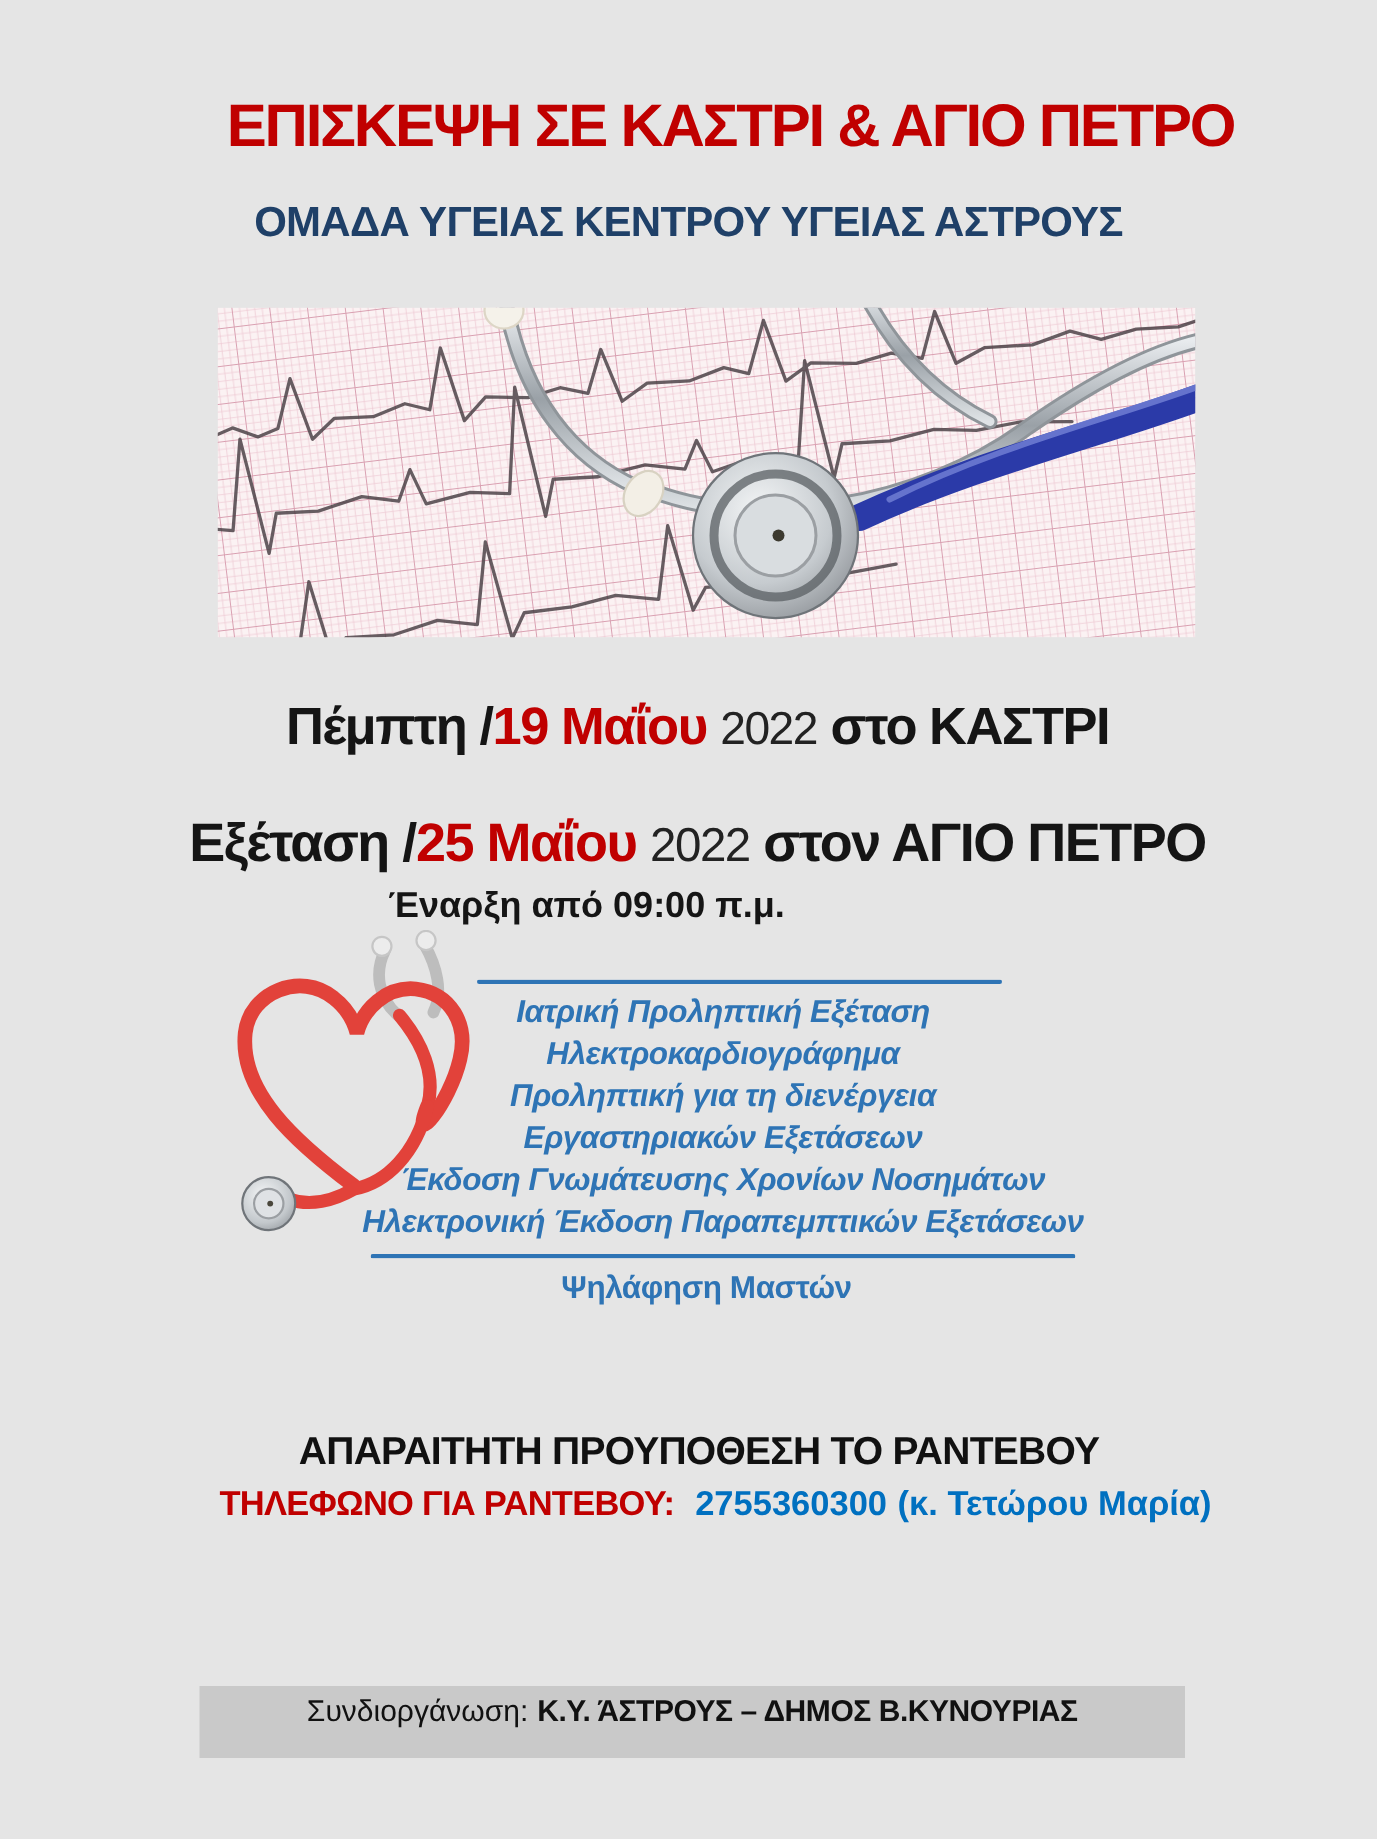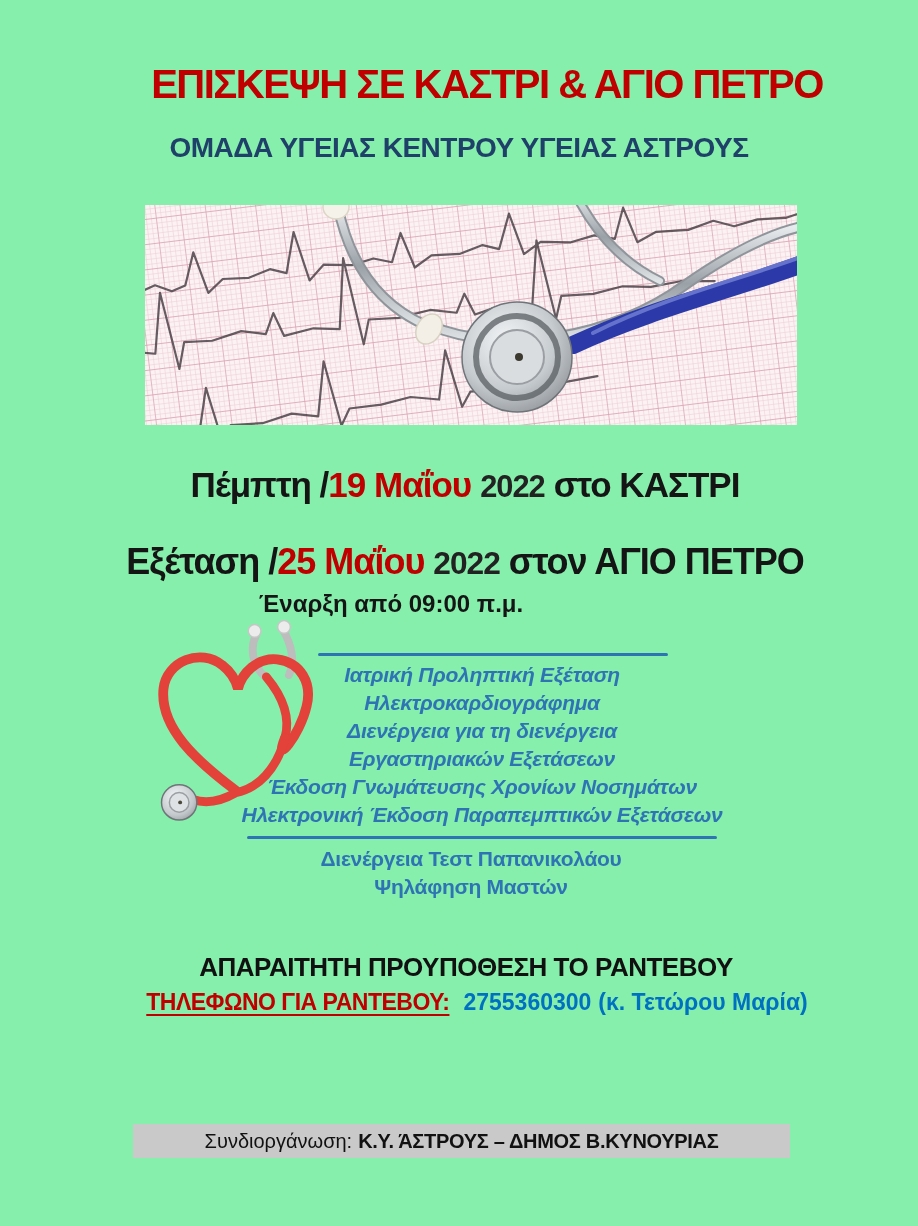--- a/index.html
+++ b/index.html
@@ -1,61 +1,61 @@
 <!DOCTYPE html>
 <html><head>
 <meta charset="utf-8">
 <style>
   * { margin:0; padding:0; box-sizing:border-box; }
   html,body { width:918px; height:1226px; background:#fff; overflow:hidden;
               font-family:"Liberation Sans", sans-serif; }
-  .page { position:relative; width:918px; height:1226px; background:#86efac; }
+  .page { position:relative; width:918px; height:1226px; background:#e5e5e5; }
 
   .title { position:absolute; top:62px; left:0; width:918px; text-align:center;
            padding-left:56px; font-size:40px; font-weight:bold; letter-spacing:-1.5px;
            color:#C00000; white-space:nowrap; }
   .subtitle { position:absolute; top:132px; left:0; width:918px; text-align:center;
               font-size:28px; font-weight:bold; letter-spacing:-0.5px;
               color:#1F4068; white-space:nowrap; }
 
   .ecg-wrap { position:absolute; top:205px; left:145px; width:652px; height:220px; overflow:hidden; }
   .ecg-wrap svg { display:block; }
 
   .date-line { position:absolute; left:0; width:918px; text-align:center;
                font-weight:bold; color:#151515; white-space:nowrap; letter-spacing:-1px; }
   .date-1 { top:465px; font-size:35px; padding-left:12px; }
   .date-2 { top:541px; font-size:36px; padding-left:12px; }
   .date-red { color:#C00000; }
-  .date-year { font-weight:700; font-size:0.88em; margin:0 9px; color:#222; }
+  .date-year { font-weight:400; font-size:0.88em; margin:0 9px; color:#222; }
   .start-time { position:absolute; top:590px; left:0; width:774px; text-align:center;
                 padding-left:8px; font-size:24px; font-weight:bold; color:#151515; }
 
   .heart-wrap { position:absolute; top:620px; left:138px; width:196px; height:208px; }
 
   .divider { position:absolute; height:0; border-top:3px solid #2E74B5; border-radius:2px; }
   .divider-top { top:653px; left:318px; width:350px; }
   .divider-bottom { top:836px; left:247px; width:470px; }
 
   .svc-list { position:absolute; left:0; width:918px; text-align:center;
               color:#2E74B5; font-weight:bold; font-size:21px; line-height:28px;
               letter-spacing:-0.3px; }
   .svc-primary { top:661px; padding-left:46px;font-style:italic; }
   .svc-secondary { top:845px; padding-left:24px; }
 
   .note { position:absolute; top:952px; left:0; width:918px; text-align:center;
           padding-left:14px; font-size:26px; font-weight:bold; letter-spacing:-0.5px;
           color:#111; white-space:nowrap; }
   .phone-line { position:absolute; top:989px; left:0; width:918px; text-align:center;
                 padding-left:36px; font-size:23px; font-weight:bold; white-space:nowrap; }
-  .phone-label { color:#C00000; text-decoration:underline; text-underline-offset:4px;
+  .phone-label { color:#C00000; text-underline-offset:4px;
                  text-decoration-thickness:2px; letter-spacing:-0.5px; }
   .phone-number { color:#0070C0; margin-left:14px; }
   .phone-contact { color:#0070C0; margin-left:7px; }
 
-  .footer-bar { position:absolute; top:1124px; left:133px; width:657px; height:34px;
+  .footer-bar { position:absolute; top:1124px; left:133px; width:657px; height:48px;
                 background:#C9C9C9; text-align:center; line-height:34px; font-size:20px;
                 color:#111; white-space:nowrap; }
   .footer-bold { font-weight:bold; margin-left:6px; letter-spacing:-0.3px; }
 </style>
 </head>
 <body>
 
 <div class="page">
 
   <div class="title">ΕΠΙΣΚΕΨΗ ΣΕ ΚΑΣΤΡΙ &amp; ΑΓΙΟ ΠΕΤΡΟ</div>
@@ -141,30 +141,29 @@
       <circle cx="42" cy="186" r="10" fill="#dfe2e5" stroke="#9b9fa3" stroke-width="1.5"></circle>
       <circle cx="43" cy="186" r="2" fill="#4a473c"></circle>
     </svg>
   </div>
 
   <div class="divider divider-top"></div>
 
   <div class="svc-list svc-primary">
     <div>Ιατρική Προληπτική Εξέταση</div>
     <div>Ηλεκτροκαρδιογράφημα</div>
-    <div>Διενέργεια για τη διενέργεια</div>
+    <div>Προληπτική για τη διενέργεια</div>
     <div>Εργαστηριακών Εξετάσεων</div>
     <div>Έκδοση Γνωμάτευσης Χρονίων Νοσημάτων</div>
     <div>Ηλεκτρονική  Έκδοση Παραπεμπτικών Εξετάσεων</div>
   </div>
 
   <div class="divider divider-bottom"></div>
 
   <div class="svc-list svc-secondary">
-    <div>Διενέργεια Τεστ Παπανικολάου</div>
     <div>Ψηλάφηση Μαστών</div>
   </div>
 
   <div class="note">ΑΠΑΡΑΙΤΗΤΗ ΠΡΟΥΠΟΘΕΣΗ ΤΟ ΡΑΝΤΕΒΟΥ</div>
 
   <div class="phone-line">
     <span class="phone-label">ΤΗΛΕΦΩΝΟ ΓΙΑ ΡΑΝΤΕΒΟΥ:</span><span class="phone-number">2755360300</span><span class="phone-contact">(κ. Τετώρου Μαρία)</span>
   </div>
 
   <div class="footer-bar">

